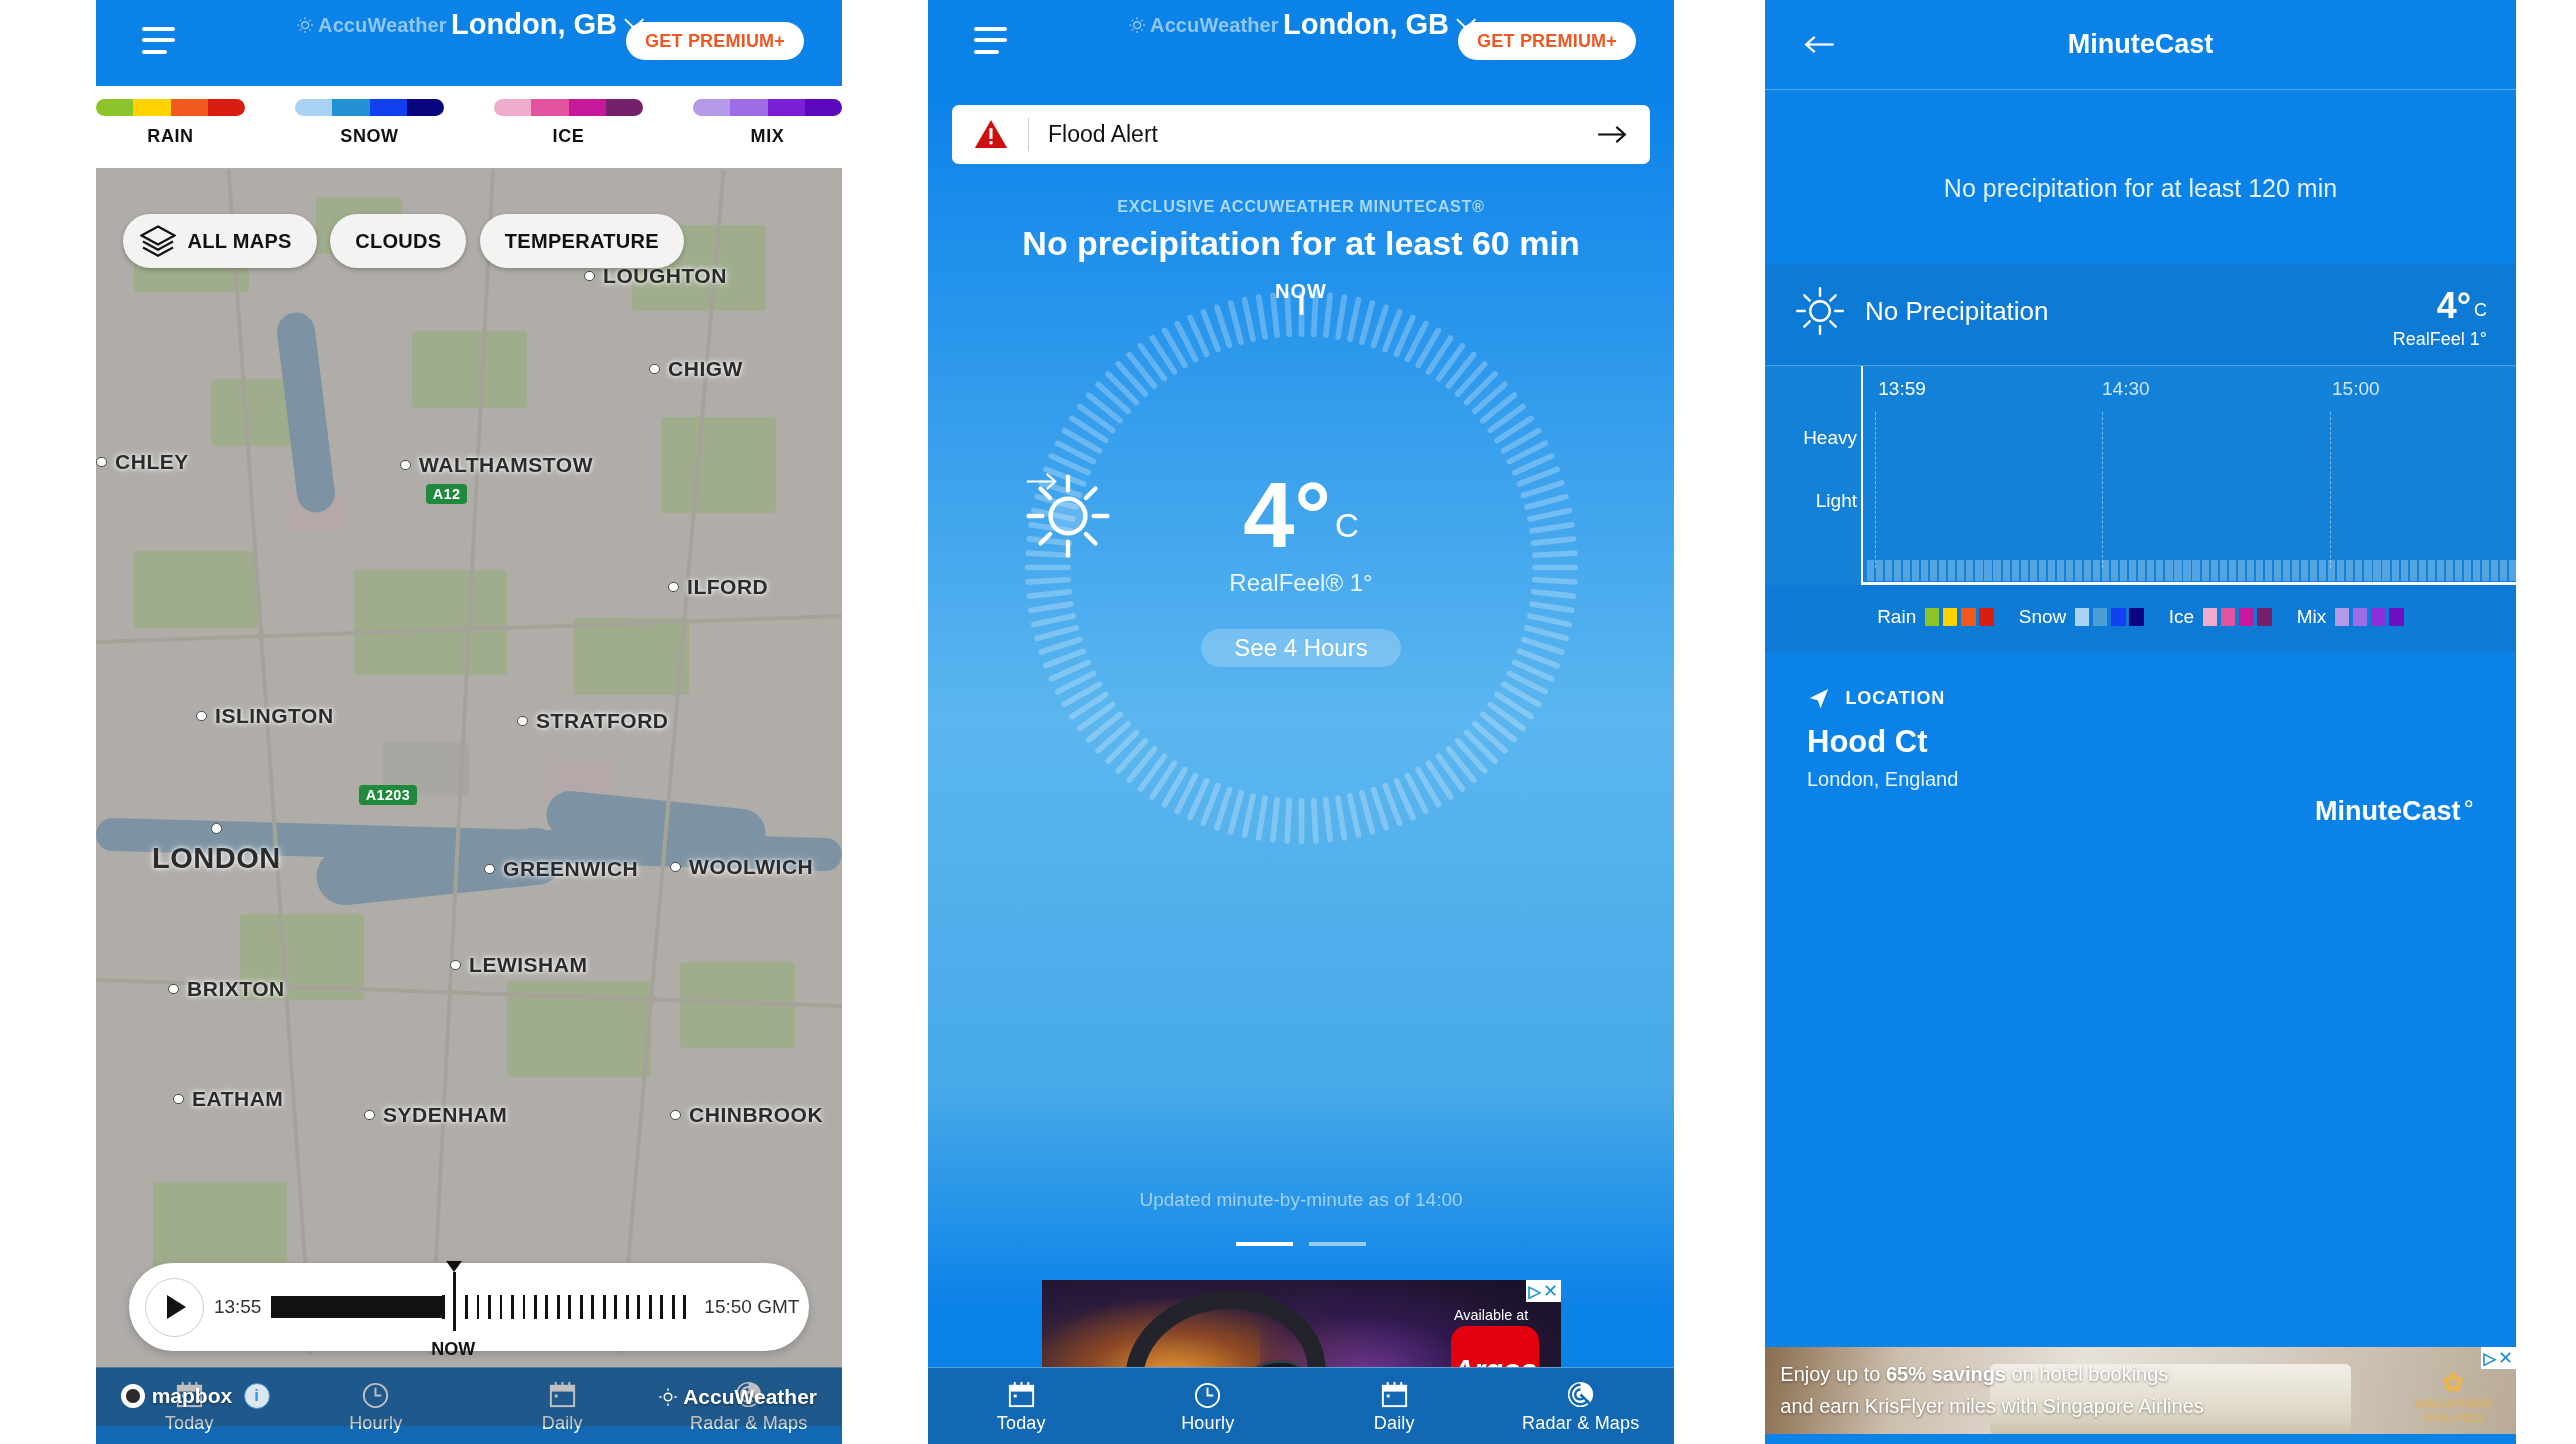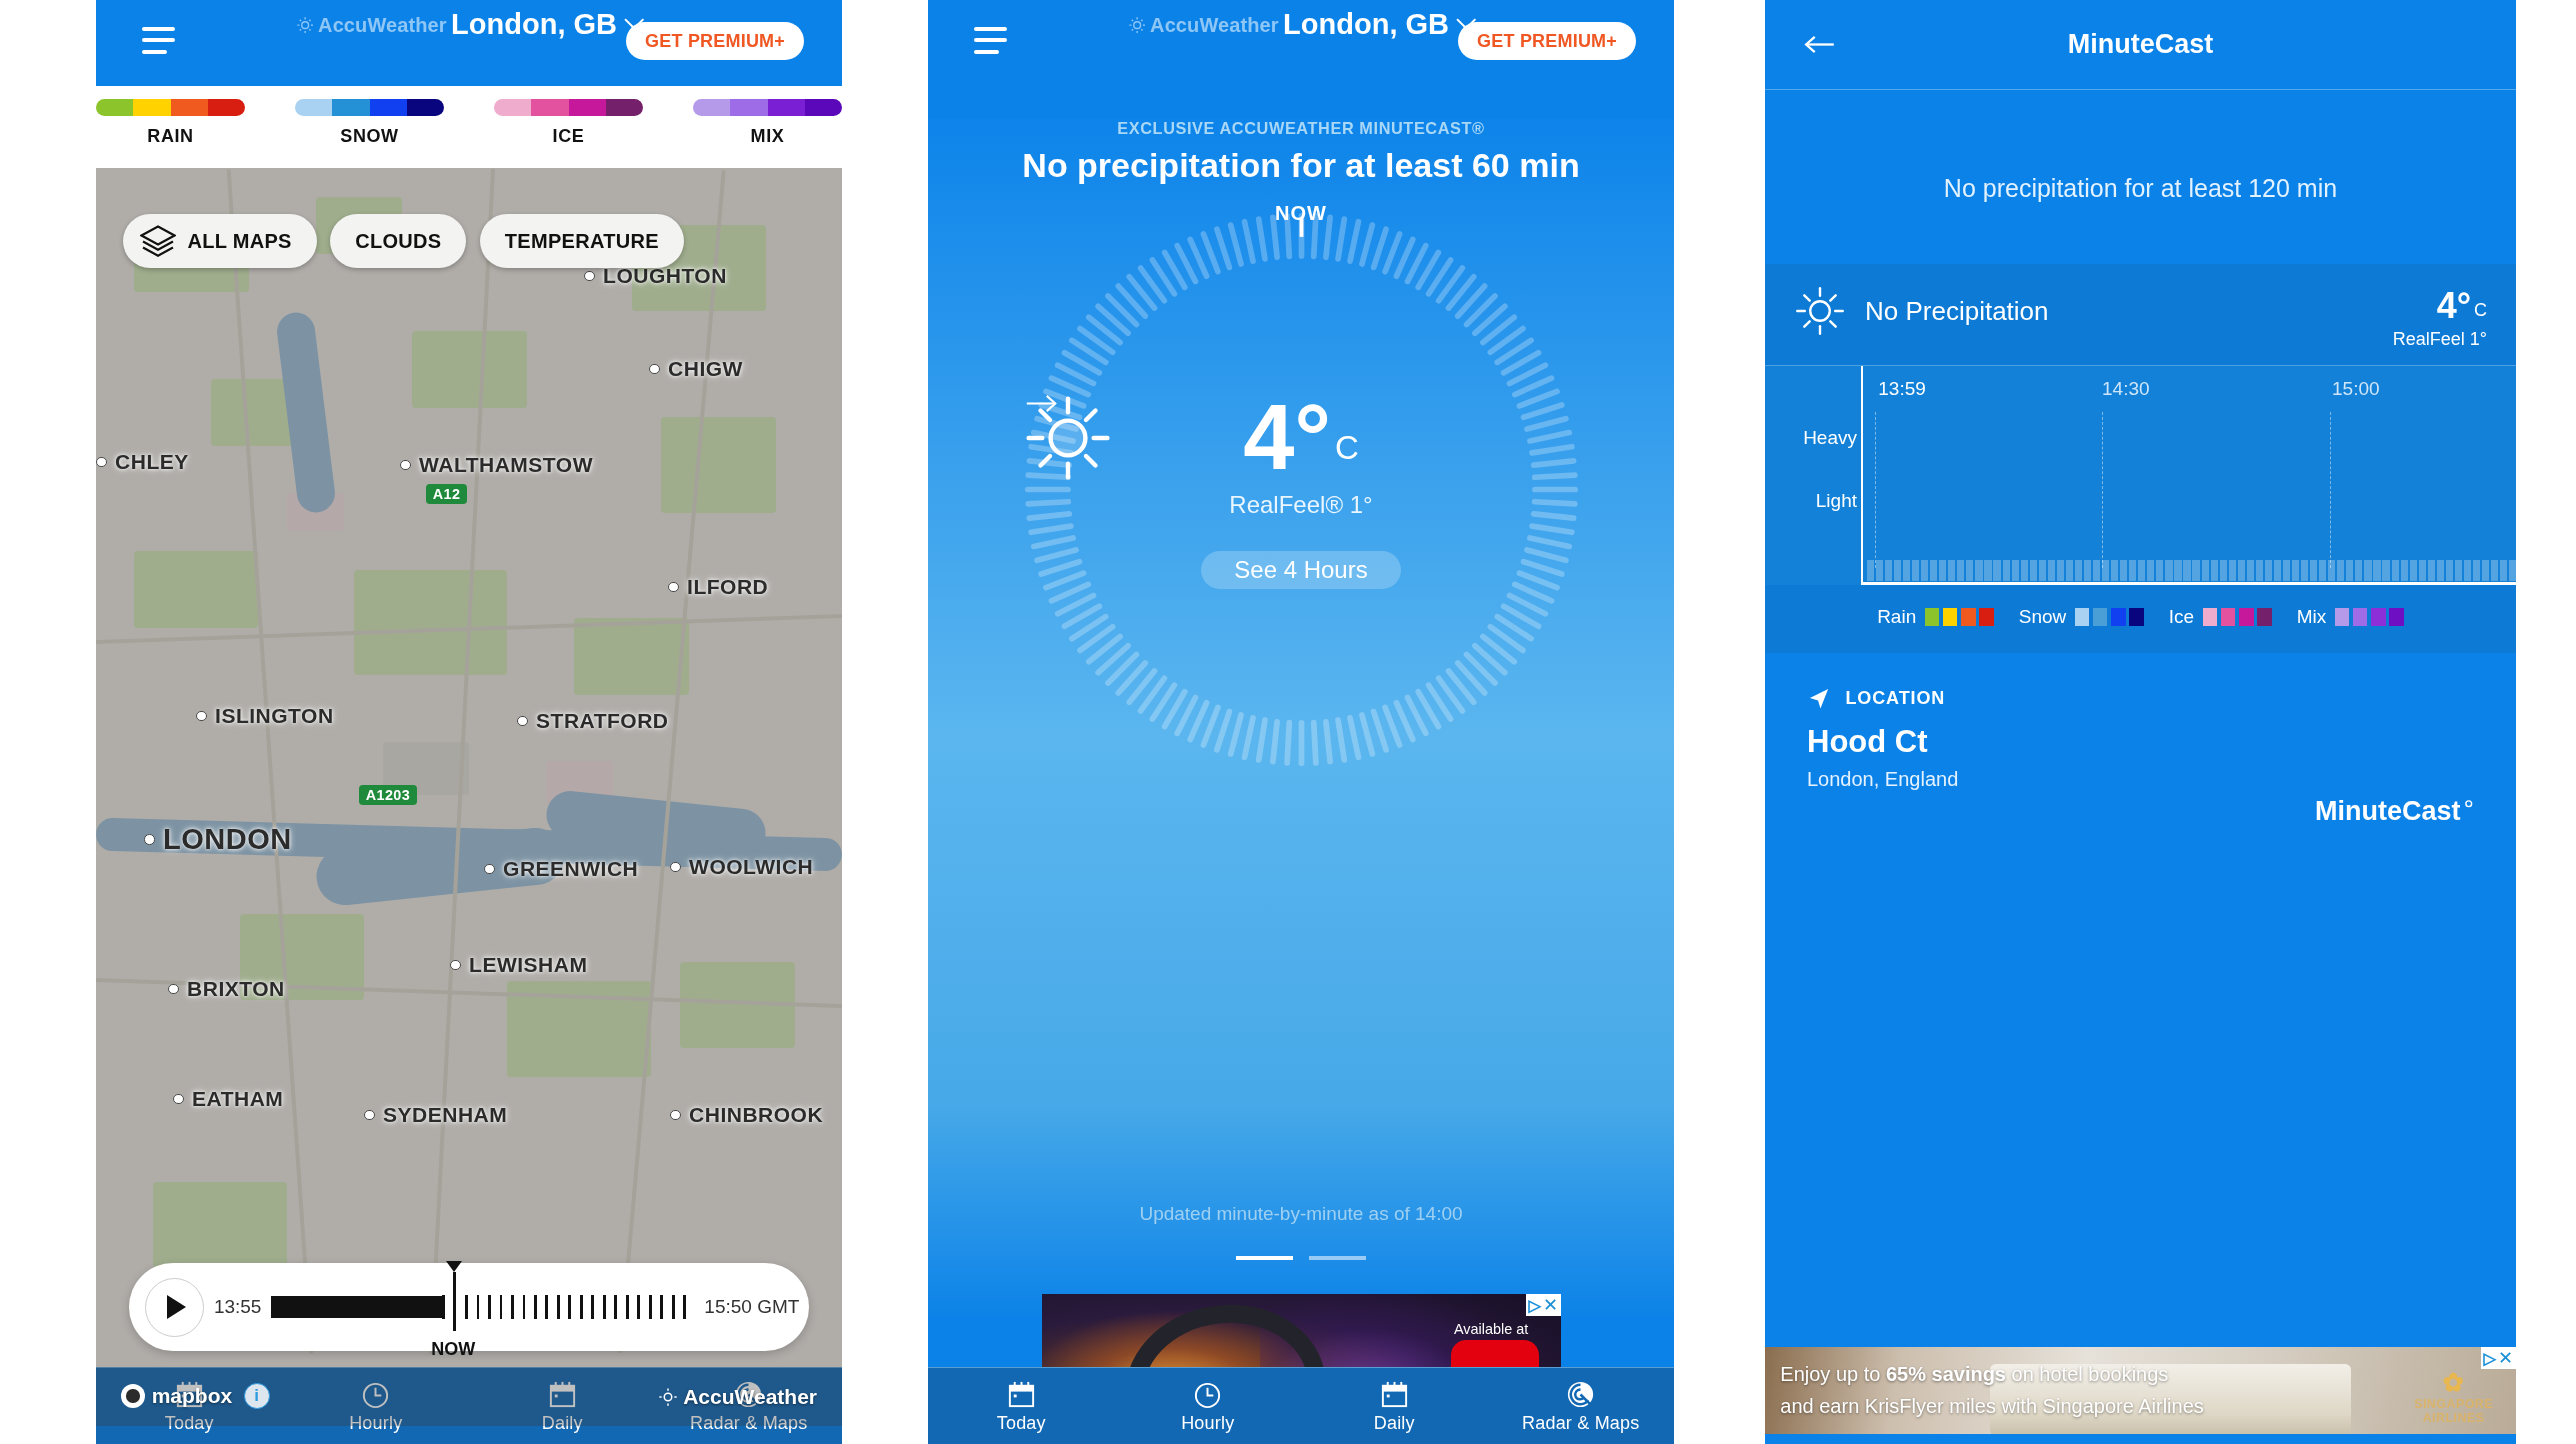--- a/index.html
+++ b/index.html
@@ -600,21 +600,21 @@
             <span>ILFORD</span>
           </div>
           <div class="map-city" style="left: 100px; top: 536px;">
             <span class="dot"></span>
             <span>ISLINGTON</span>
           </div>
           <div class="map-city" style="left: 421px; top: 541px;">
             <span class="dot"></span>
             <span>STRATFORD</span>
           </div>
-          <div class="map-city big" style="left: 48px; top: 655px;">
+          <div class="map-city big" style="left: 56px; top: 655px; flex-direction: column;">
             <span class="dot"></span>
             <span>LONDON</span>
           </div>
           <div class="map-city" style="left: 388px; top: 689px;">
             <span class="dot"></span>
             <span>GREENWICH</span>
           </div>
           <div class="map-city" style="left: 574px; top: 687px;">
             <span class="dot"></span>
             <span>WOOLWICH</span>
@@ -781,20 +781,33 @@
         <div class="loc-line">
           <span>London, GB</span>
           <span class="chev-d"></span>
         </div>
       </div>
       <div class="premium-btn">GET PREMIUM+</div>
     </div>
 
     <div class="mc-body">
 
+      <div class="alert-bar">
+        <svg class="alert-tri" viewBox="0 0 40 36">
+          <path d="M20 2 L38 33 L2 33 Z" fill="#cc1111"></path>
+          <rect x="18.3" y="11" width="3.4" height="12" fill="#fff"></rect>
+          <rect x="18.3" y="25.5" width="3.4" height="3.4" fill="#fff"></rect>
+        </svg>
+        <span class="alert-div"></span>
+        <span class="alert-txt">Flood Alert</span>
+        <svg class="arrow-r" viewBox="0 0 34 22">
+          <line x1="2" y1="11" x2="30" y2="11" stroke="#111" stroke-width="2.2"></line>
+          <polyline points="21,3 30,11 21,19" fill="none" stroke="#111" stroke-width="2.2"></polyline>
+        </svg>
+      </div>
 
       <div class="mc-kicker">EXCLUSIVE ACCUWEATHER MINUTECAST®</div>
       <div class="mc-head">No precipitation for at least 60 min</div>
 
       <div class="dial">
         <div class="dial-now">NOW</div>
         <svg viewBox="0 0 580 580" id="dialsvg">
             <line x1="290.0" y1="4.0" x2="290.0" y2="46.0" stroke="rgba(255,255,255,0.26)" stroke-width="6" stroke-linecap="round"></line>
             <line x1="305.0" y1="4.4" x2="302.8" y2="46.3" stroke="rgba(255,255,255,0.26)" stroke-width="6" stroke-linecap="round"></line>
             <line x1="319.9" y1="5.6" x2="315.5" y2="47.3" stroke="rgba(255,255,255,0.26)" stroke-width="6" stroke-linecap="round"></line>

